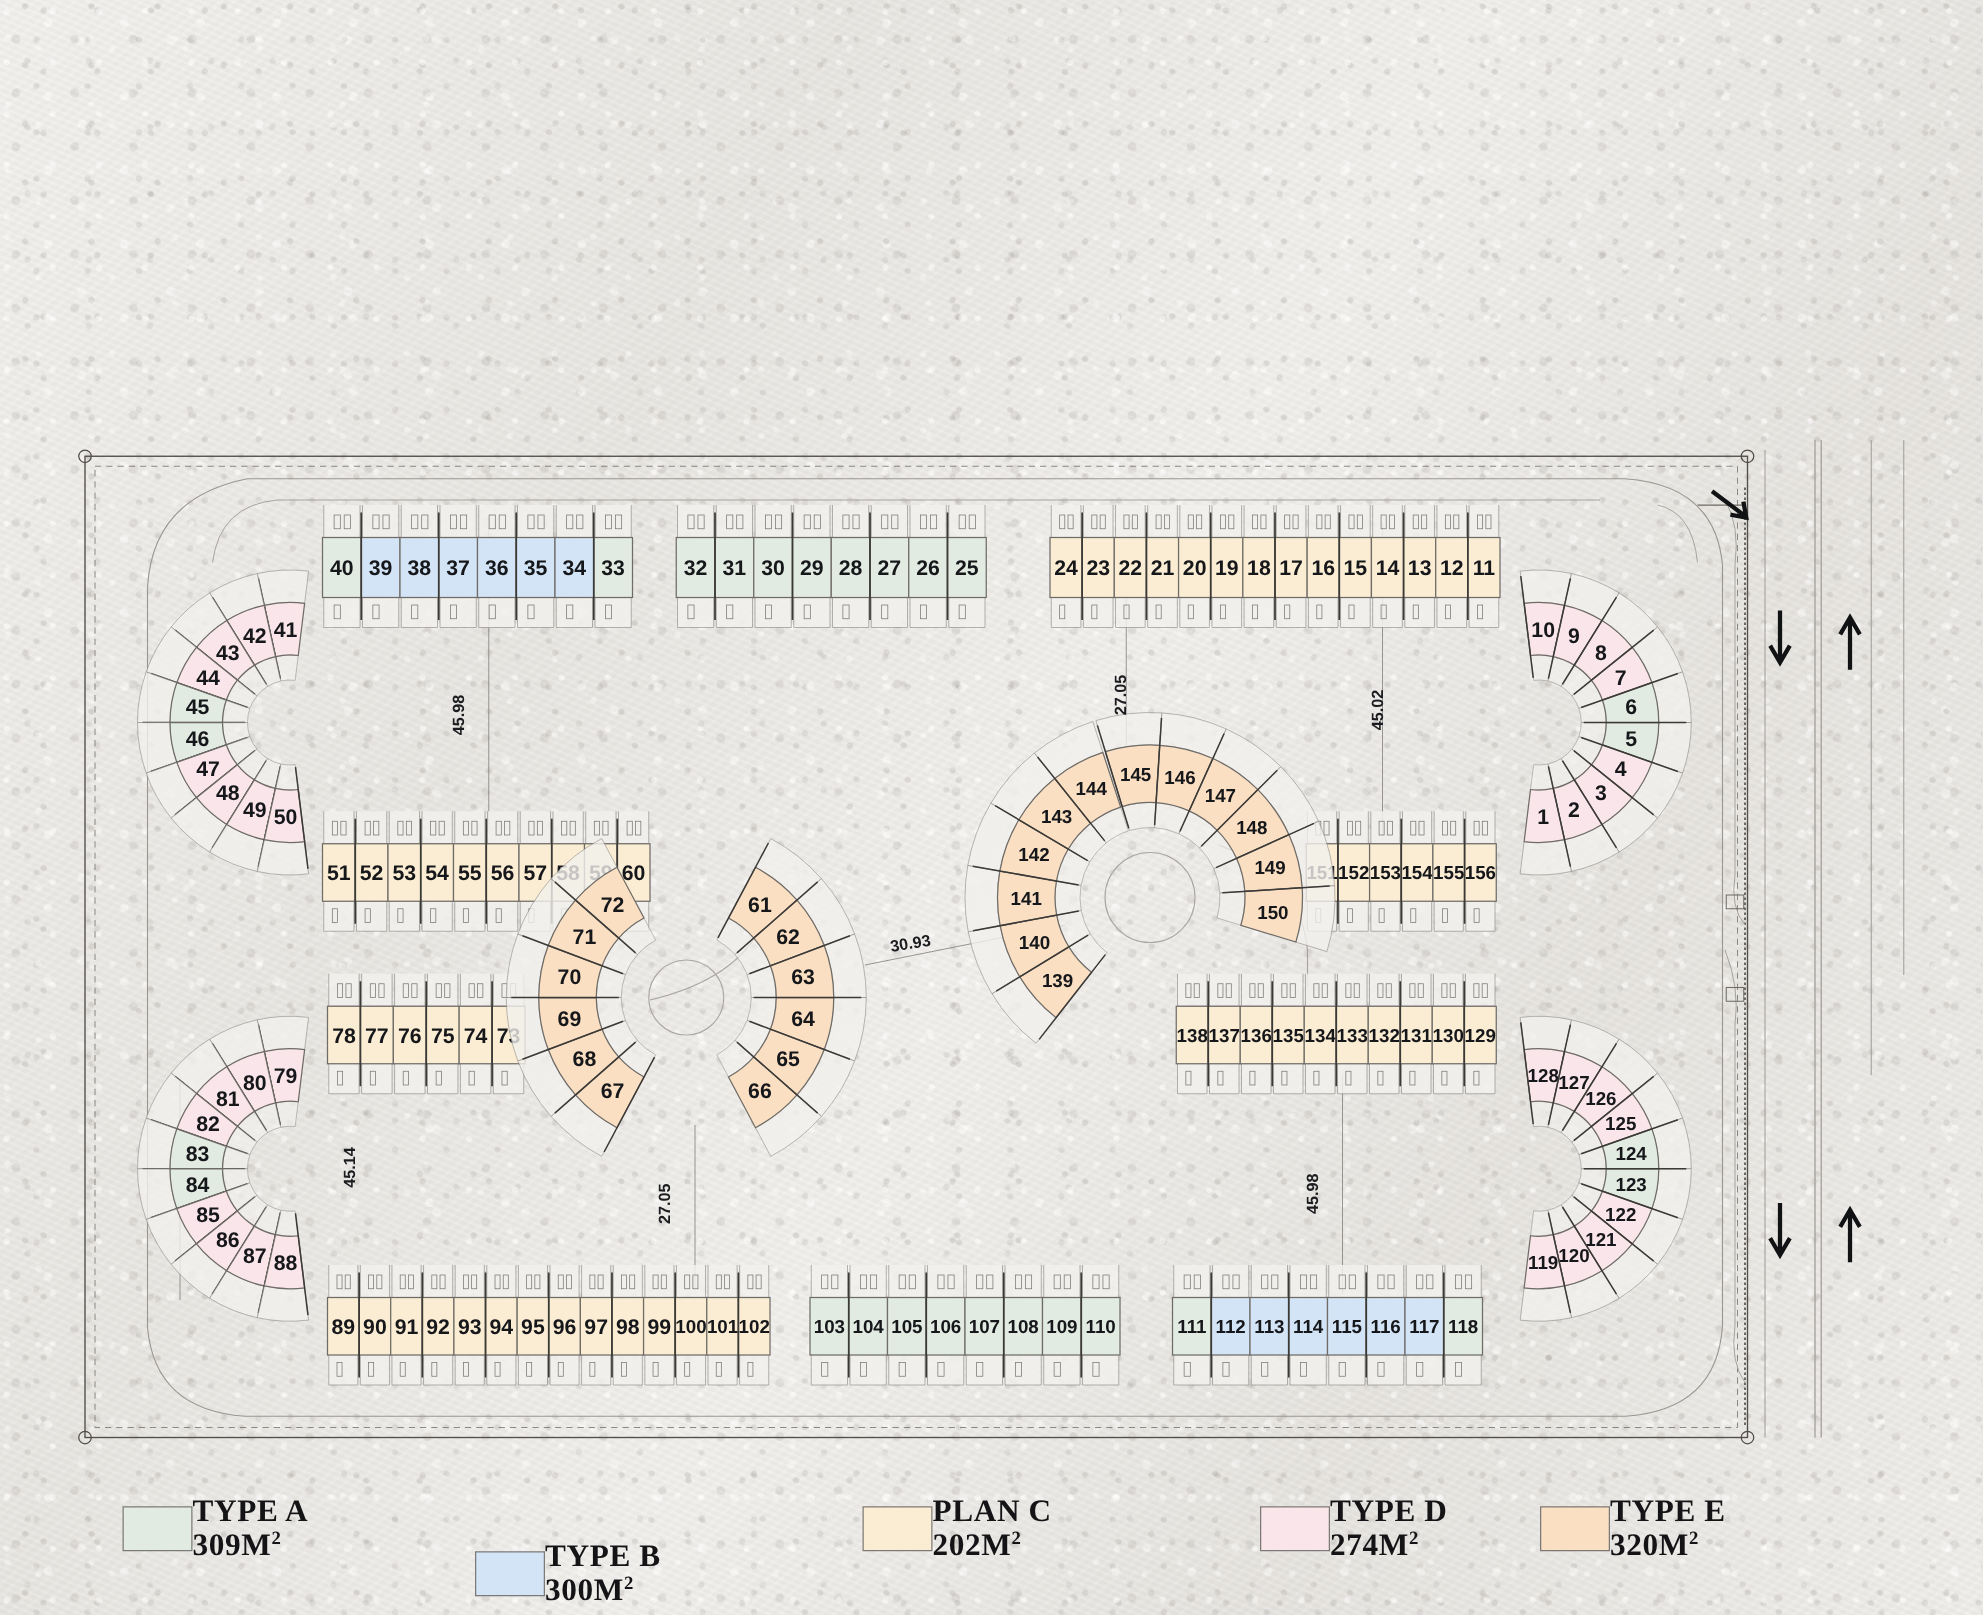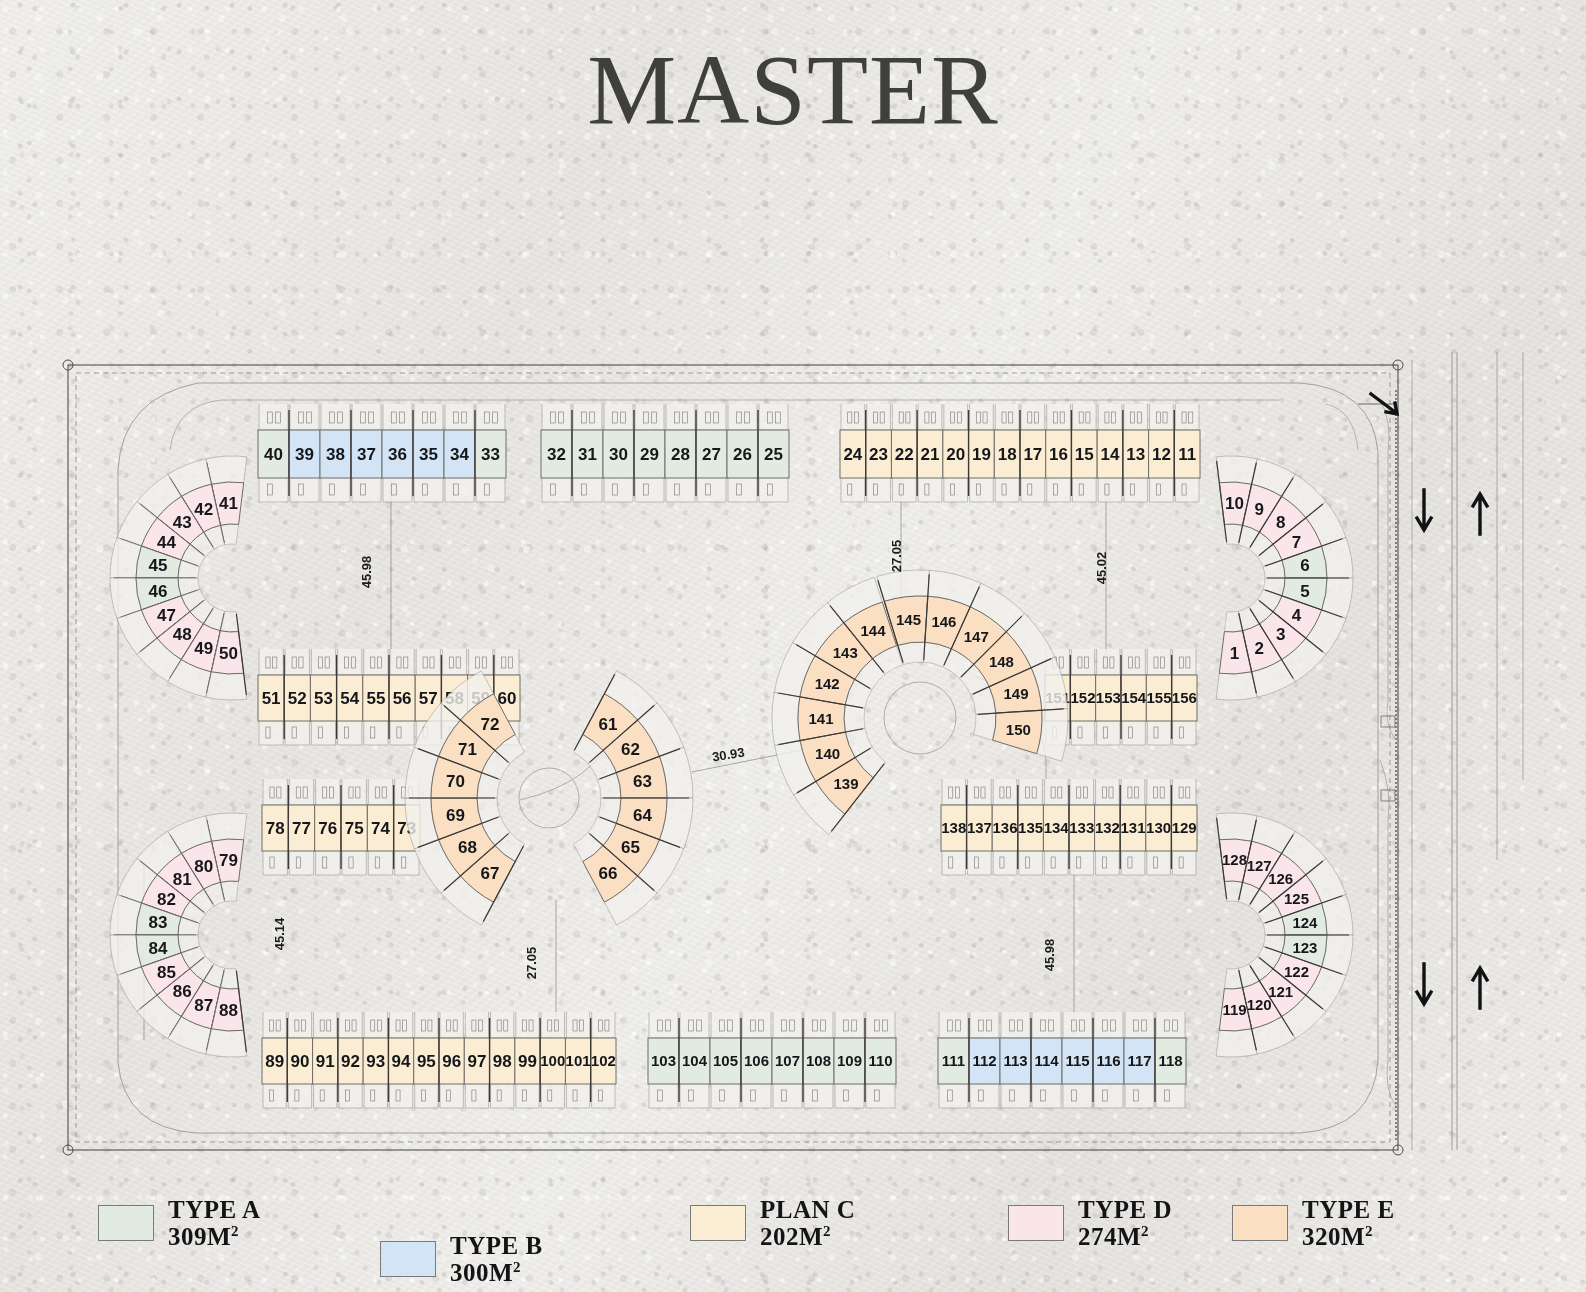--- a/index.html
+++ b/index.html
@@ -43,36 +43,35 @@
     font-weight:400;
   }
   .title .l1{font-size:100px;display:block;}
   .title .l2{font-size:100px;display:block;margin-top:6px;}
   svg{position:absolute;left:0;top:0;}
   text{font-family:"Liberation Sans", sans-serif;}
   .plotnum{font-weight:bold;fill:#16171a;}
   .dimlabel{font-weight:bold;fill:#1b1c1f;font-size:13px;}
   
   .legend{position:absolute;left:0;right:0;bottom:24px;height:78px;}
-  .legitem{position:absolute;display:flex;align-items:center;gap:14px;}
+  .legitem{position:absolute;display:flex;align-items:center;gap:0;}
   .swatch{width:54px;height:34px;border:1px solid #7c7a78;}
   .legtext{font-family:"Liberation Serif", serif;color:#141416;line-height:1.08;}
   .legtext .t1{font-size:25px;font-weight:bold;letter-spacing:.5px;display:block;}
   .legtext .t2{font-size:25px;font-weight:bold;letter-spacing:.5px;display:block;font-family:Liberation Serif, serif;}
   .legtext sup{font-size:15px;}
 </style>
 </head>
 <body>
 
 <div id="bg"></div>
 
 <div id="page">
 
   <div class="title">
-    <span class="l1">MASTER</span>
   </div>
 
   <svg id="plan" width="1586" height="1292" viewBox="0 0 1586 1292">
     <g id="site-frame">
         <rect x="68" y="365" width="1330" height="785" fill="none" stroke="#53504c" stroke-width="1.1"></rect>
         <rect x="76" y="373" width="1314" height="769" fill="none" stroke="#7d7a76" stroke-width="0.7" stroke-dasharray="5 4"></rect>
         <circle cx="68" cy="365" r="5" fill="none" stroke="#4d4a47" stroke-width="1"></circle>
         <circle cx="1398" cy="365" r="5" fill="none" stroke="#4d4a47" stroke-width="1"></circle>
         <circle cx="68" cy="1150" r="5" fill="none" stroke="#4d4a47" stroke-width="1"></circle>
         <circle cx="1398" cy="1150" r="5" fill="none" stroke="#4d4a47" stroke-width="1"></circle>

